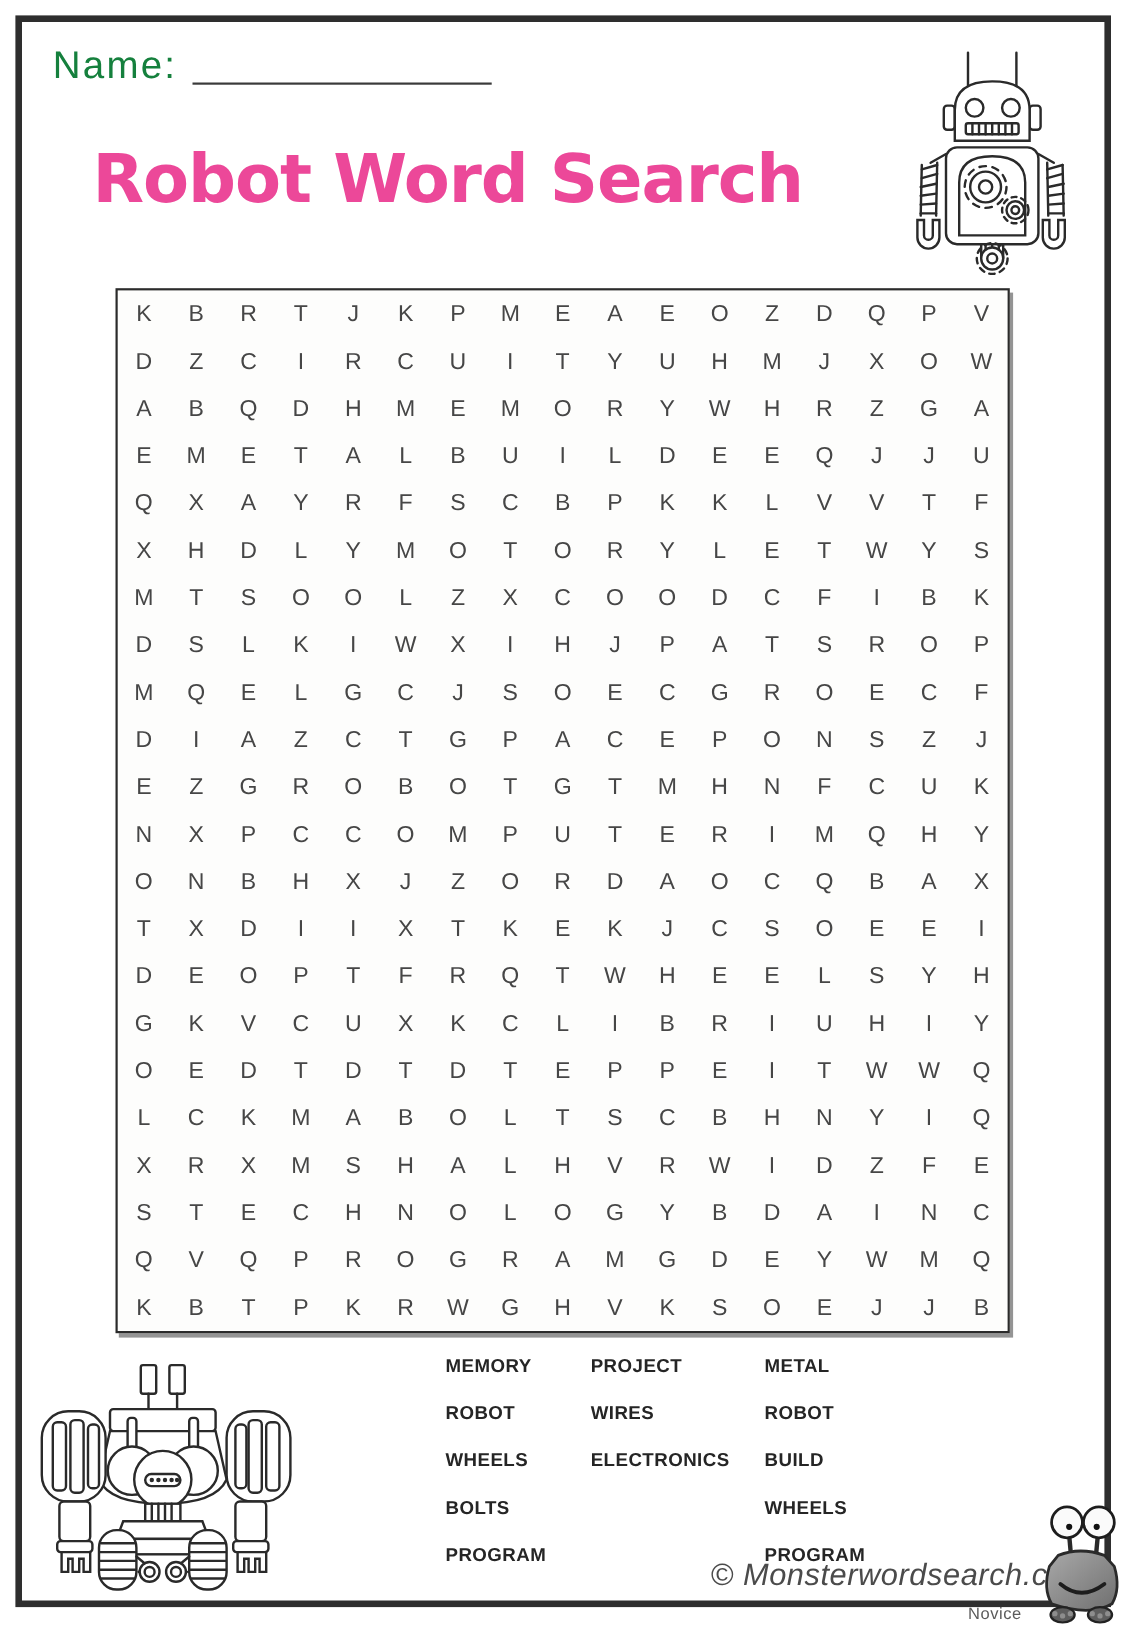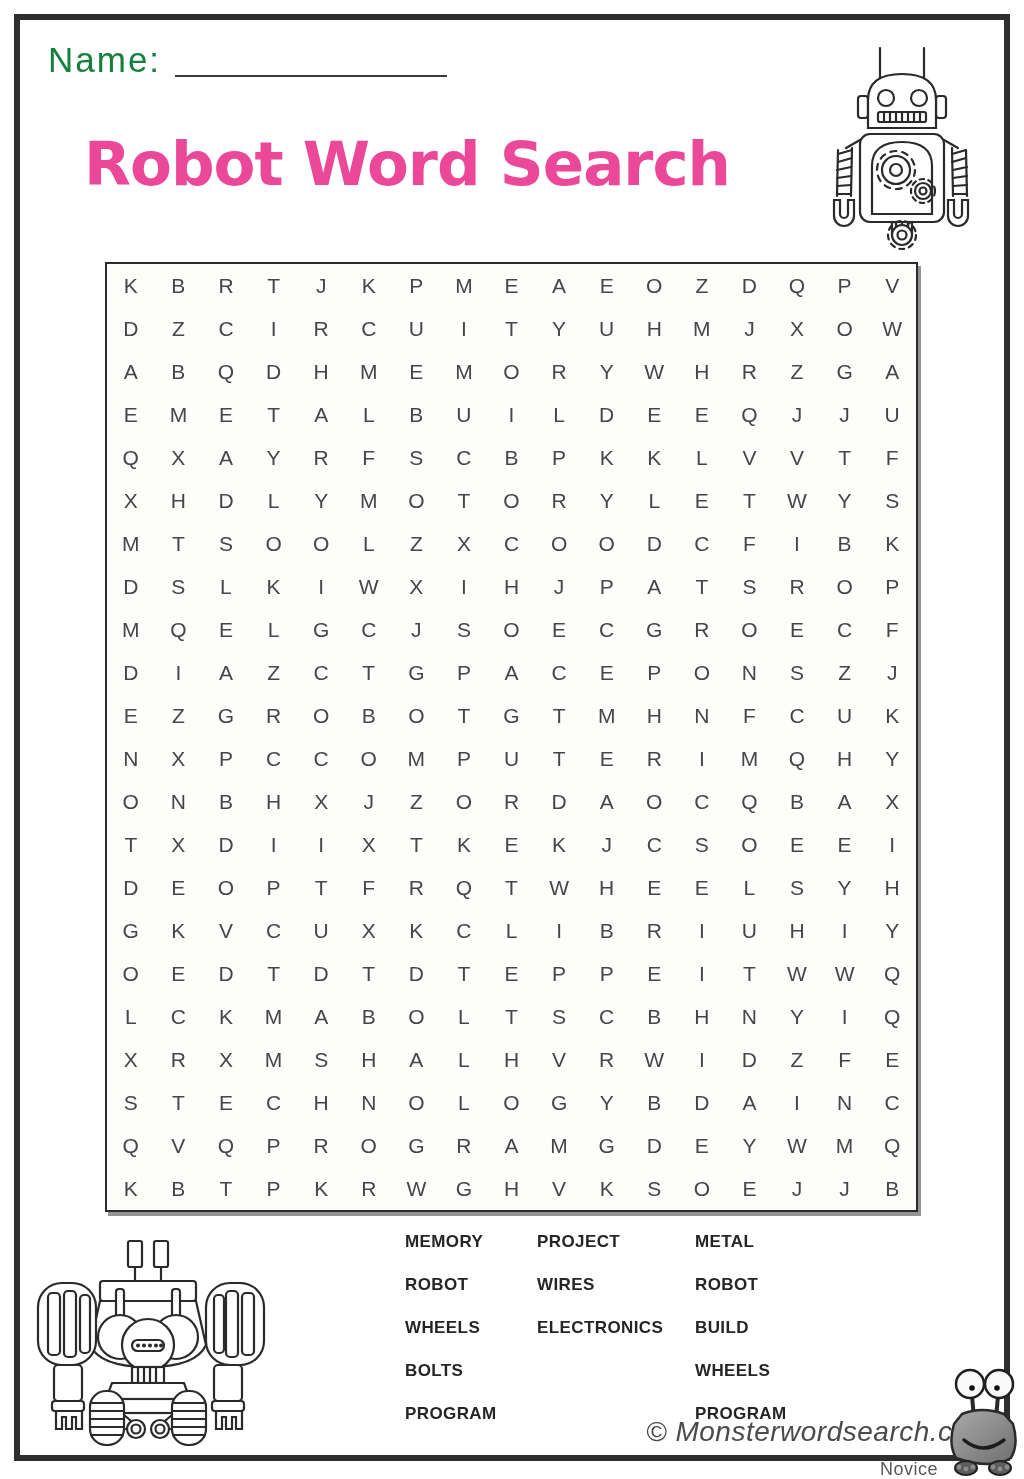--- a/index.html
+++ b/index.html
@@ -65,21 +65,21 @@
     letter-spacing: .4px; white-space: nowrap;
   }
   .footer-robot { position: absolute; left: 28px; top: 1233px; }
   .copyright {
     position: absolute; left: 646px; top: 1416px;
     font-style: italic; font-size: 28px; color: #4b4b4b;
     letter-spacing: .5px; white-space: nowrap;
   }
   .novice {
     position: absolute; left: 880px; top: 1459px;
-    font-size: 18px; color: #5a5a5a; letter-spacing: .5px;
+    font-size: 15px; color: #5a5a5a; letter-spacing: .5px;
   }
   .mascot { position: absolute; left: 942px; top: 1366px; z-index: 5; }
   svg .ln { stroke: #2a2a2a; stroke-width: 2.2; fill: none; stroke-linecap: round; }
   svg .lf { stroke: #2a2a2a; stroke-width: 2.2; fill: #fff; }
 </style>
 </head>
 <body>
 
 <div class="page">
   <div class="frame"></div>

